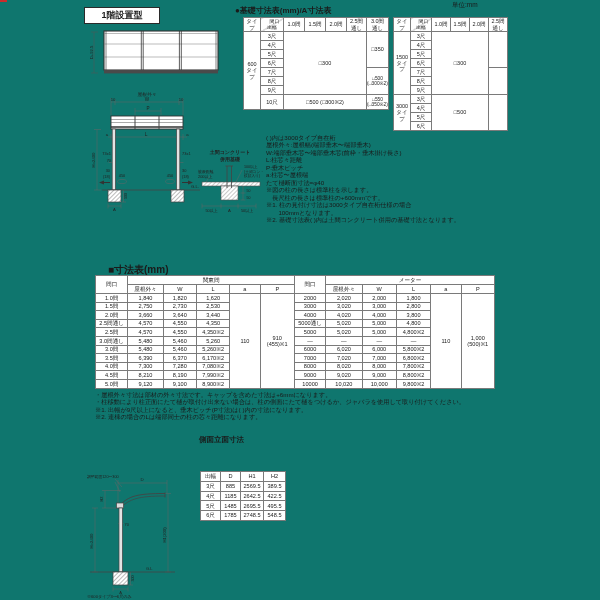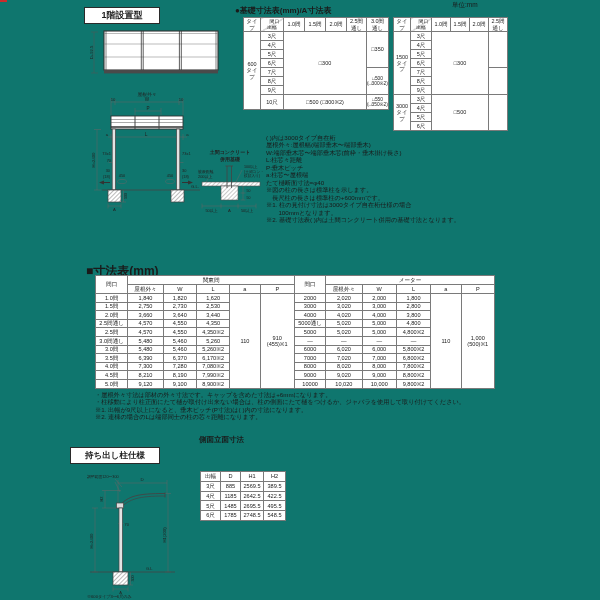--- a/index.html
+++ b/index.html
@@ -309,21 +309,21 @@
     <div class="noteline">P:垂木ピッチ</div>
     <div class="noteline">a:柱芯〜屋根端</div>
     <div class="noteline">たて樋断面寸法=φ40</div>
     <div class="noteline">※図の柱の長さは標準柱を示します。</div>
     <div class="noteline">　長尺柱の長さは標準柱の+600mmです。</div>
     <div class="noteline">※1. 柱の見付け寸法は3000タイプ自在桁仕様の場合</div>
     <div class="noteline">　　100mmとなります。</div>
     <div class="noteline">※2. 基礎寸法表( )内は土間コンクリート併用の基礎寸法となります。</div>
   </div>
 
-  <div class="abs sectitle" style="left:86px;top:263px;font-size:12px;">■寸法表(mm)</div>
+  <div class="abs sectitle" style="left:108px;top:263px;font-size:10px;">■寸法表(mm)</div>
 
   <table id="dimtable" style="left:95px;top:275px;width:400px;">
     <colgroup>
       <col style="width:32px">
         <col style="width:35px">
         <col style="width:33px">
         <col style="width:33px">
         <col style="width:30px">
         <col style="width:34px">
       <col style="width:31px">
@@ -471,23 +471,20 @@
       </tbody>
     </table>
 
   <div class="abs" style="left:95px;top:391px;">
     <div class="dimnote">・屋根外々寸法は部材の外々寸法です。キャップを含めた寸法は+6mmになります。</div>
     <div class="dimnote">・柱移動により柱正面にたて樋が取付け出来ない場合は、柱の側面にたて樋をつけるか、ジャバラを使用して取り付けてください。</div>
     <div class="dimnote">※1. 出幅が9尺以上になると、垂木ピッチ(P寸法)は( )内の寸法になります。</div>
     <div class="dimnote">※2. 連棟の場合のLは端部同士の柱の芯々距離になります。</div>
   </div>
 
-  <div class="abs titlebox" style="left:70px;top:447px;width:88px;height:15px;font-size:8.5px;">
-      <span>持ち出し柱仕様</span>
-    </div>
 
   <svg class="abs" style="left:85px;top:465px;" width="112" height="134" viewBox="0 0 112 134">
     <defs>
       <pattern id="h3" width="3" height="3" patternUnits="userSpaceOnUse" patternTransform="rotate(45)">
         <rect width="3" height="3" fill="#fff"></rect>
           <line x1="0" y1="0" x2="0" y2="3" stroke="#666" stroke-width="0.9"></line>
       </pattern>
     </defs>
     <g stroke="#666" stroke-width="0.5" fill="none">
       <line x1="30" y1="14" x2="37" y2="22"></line>

